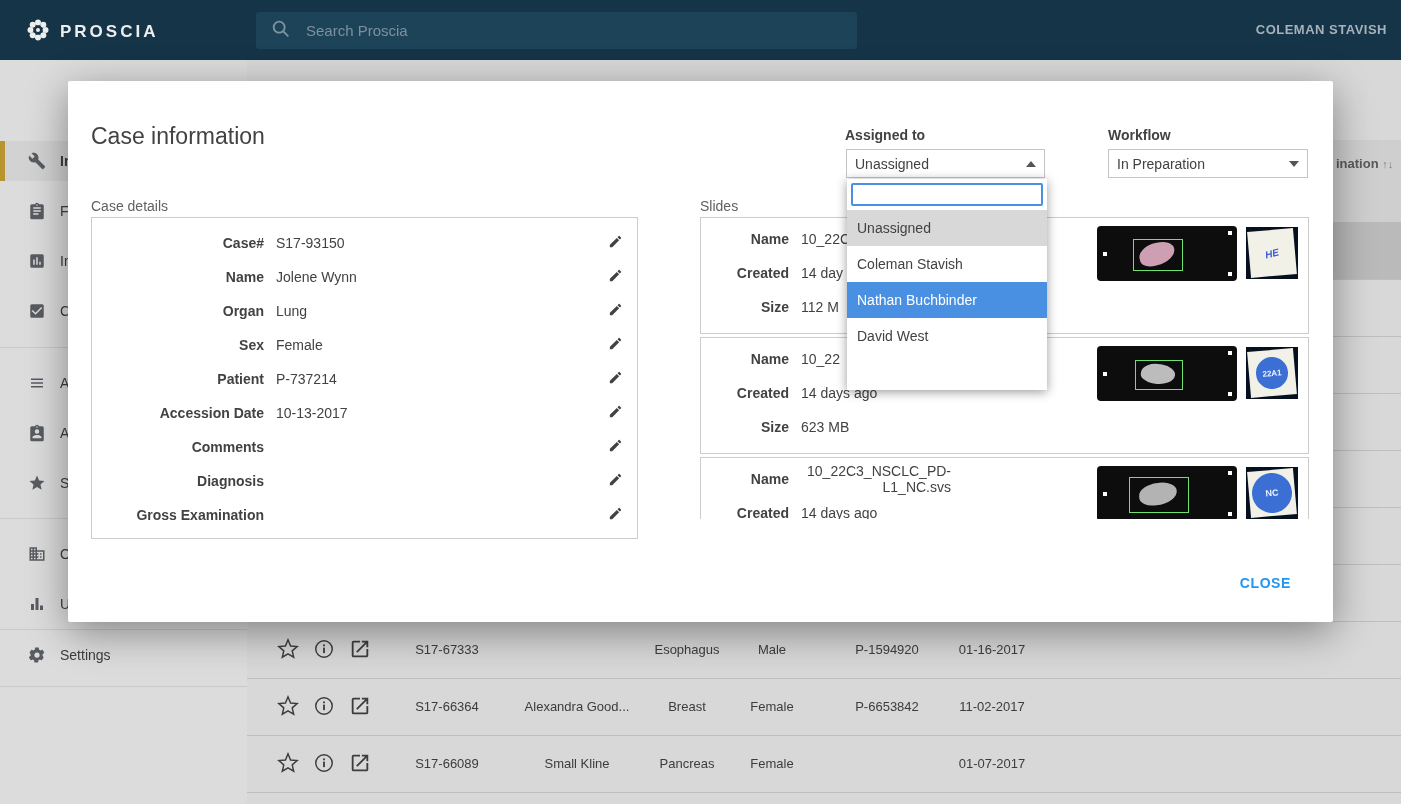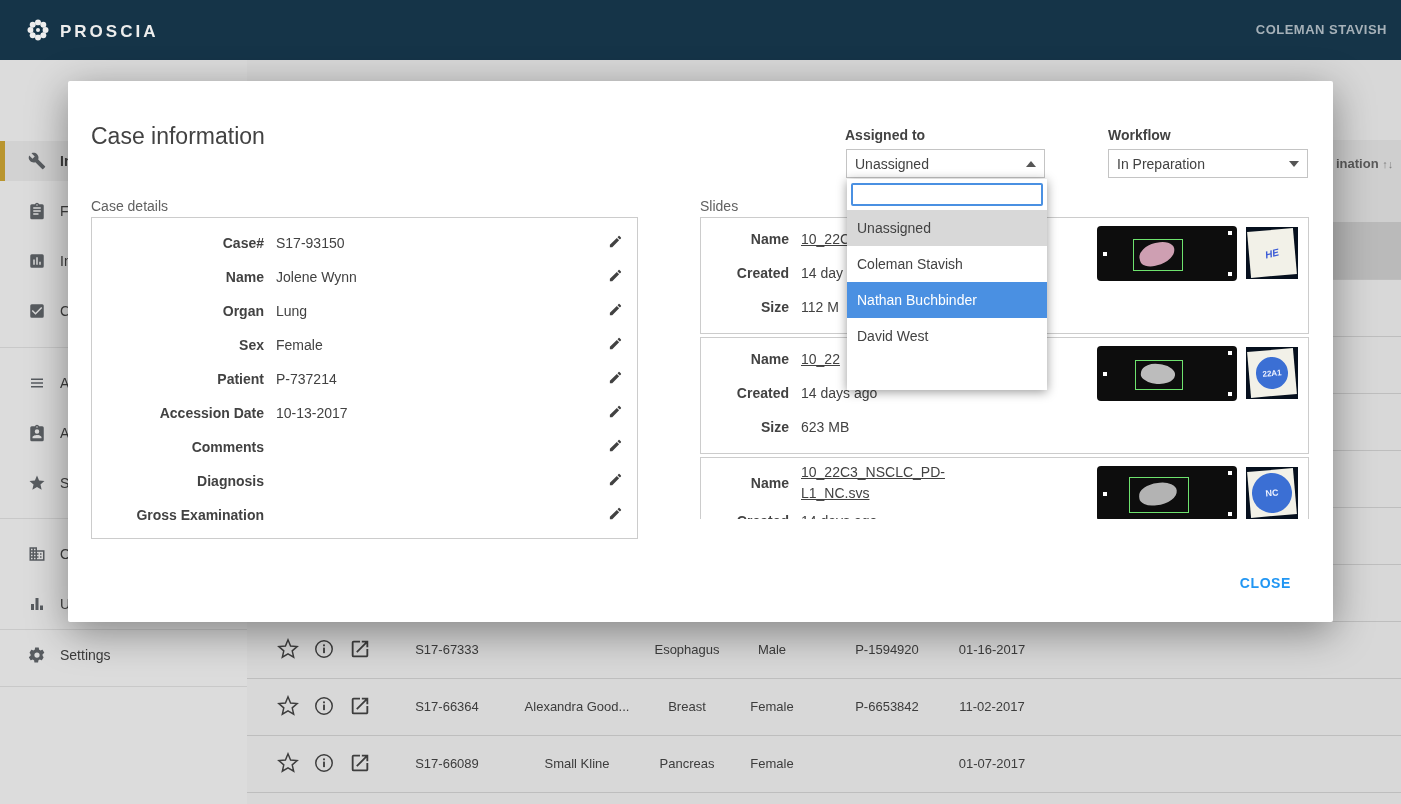--- a/index.html
+++ b/index.html
@@ -58,22 +58,22 @@
   .cd-value{margin-left:12px;font-size:14px;color:#424242;flex:1;}
   .cd-edit{width:44px;text-align:center;cursor:pointer;}
   .cd-edit svg{width:15px;height:15px;fill:#424242;}
   
   .slides-wrap{position:absolute;left:632px;top:136px;width:609px;height:302px;overflow:hidden;}
   .slide-card{position:relative;border:1px solid #ccc;height:117px;margin-bottom:3px;background:#fff;
               box-sizing:border-box;padding-top:4px;}
   .s-row{min-height:34px;display:flex;align-items:center;}
   .s-label{width:88px;text-align:right;font-size:14px;font-weight:bold;color:#424242;flex-shrink:0;}
   .s-value{margin-left:12px;font-size:14px;color:#424242;}
-  .s-name{text-decoration:underline;cursor:pointer;}
-  .s-name.wrap{width:150px;word-break:break-all;line-height:21px;}
+  .s-name{cursor:pointer;}
+  .s-name.wrap{width:150px;word-break:break-all;line-height:16px;text-align:right;}
   .thumb-wide{position:absolute;left:396px;top:8px;width:140px;height:55px;background:#0d0d0d;border-radius:4px;cursor:pointer;}
   .thumb-label{position:absolute;left:545px;top:9px;width:52px;height:52px;background:#06101e;cursor:pointer;}
   .tissue{position:absolute;border-radius:55% 45% 60% 40%;opacity:.95;}
   .scanbox{position:absolute;border:1px solid #6ee26e;}
   .mark{position:absolute;width:4px;height:4px;background:#fff;}
   .lbl-paper{position:absolute;left:3px;top:3px;right:3px;bottom:3px;background:#f2f1e8;transform:rotate(-5deg);
              display:flex;align-items:center;justify-content:center;}
   .lbl-ink{color:#3b5bd6;font-size:10px;font-weight:bold;font-style:italic;transform:rotate(-8deg);}
   .sticker{border-radius:50%;background:#3b6fd4;color:#eef2ff;display:flex;align-items:center;justify-content:center;
            font-weight:bold;}
@@ -108,20 +108,29 @@
               <circle cx="17.3" cy="6.7" r="3"></circle>
             <circle cx="6.7" cy="17.3" r="3"></circle>
               <circle cx="17.3" cy="17.3" r="3"></circle>
           </g>
           <circle cx="12" cy="12" r="4.4" fill="#17394e"></circle>
           <circle cx="12" cy="12" r="2" fill="#ffffff"></circle>
         </svg>
       </span>
       <span class="brand">PROSCIA</span>
     </div>
+    <div class="search">
+      <span>
+        <svg width="22" height="22" viewBox="0 0 24 24">
+          <circle cx="10" cy="10" r="6" fill="none" stroke="#8aa0ac" stroke-width="2"></circle>
+          <line x1="14.5" y1="14.5" x2="20" y2="20" stroke="#8aa0ac" stroke-width="2"></line>
+        </svg>
+      </span>
+      <input type="text" placeholder="Search Proscia" style="">
+    </div>
     <div class="user">COLEMAN STAVISH</div>
   </div>
 
   <div class="new-btn">NEW</div>
 
   <div class="sidebar">
     <div class="side-item active" style="top:81px">
       <span class="sicon">
           <svg viewBox="0 0 24 24">
             <path d="M22.7 19l-9.1-9.1c.9-2.3.4-5-1.5-6.9-2-2-5-2.4-7.4-1.3L9 6 6 9 1.6 4.7C.4 7.1.9 10.1 2.9 12.1c1.9 1.9 4.6 2.4 6.9 1.5l9.1 9.1c.4.4 1 .4 1.4 0l2.3-2.3c.5-.4.5-1.1.1-1.4z"></path>

